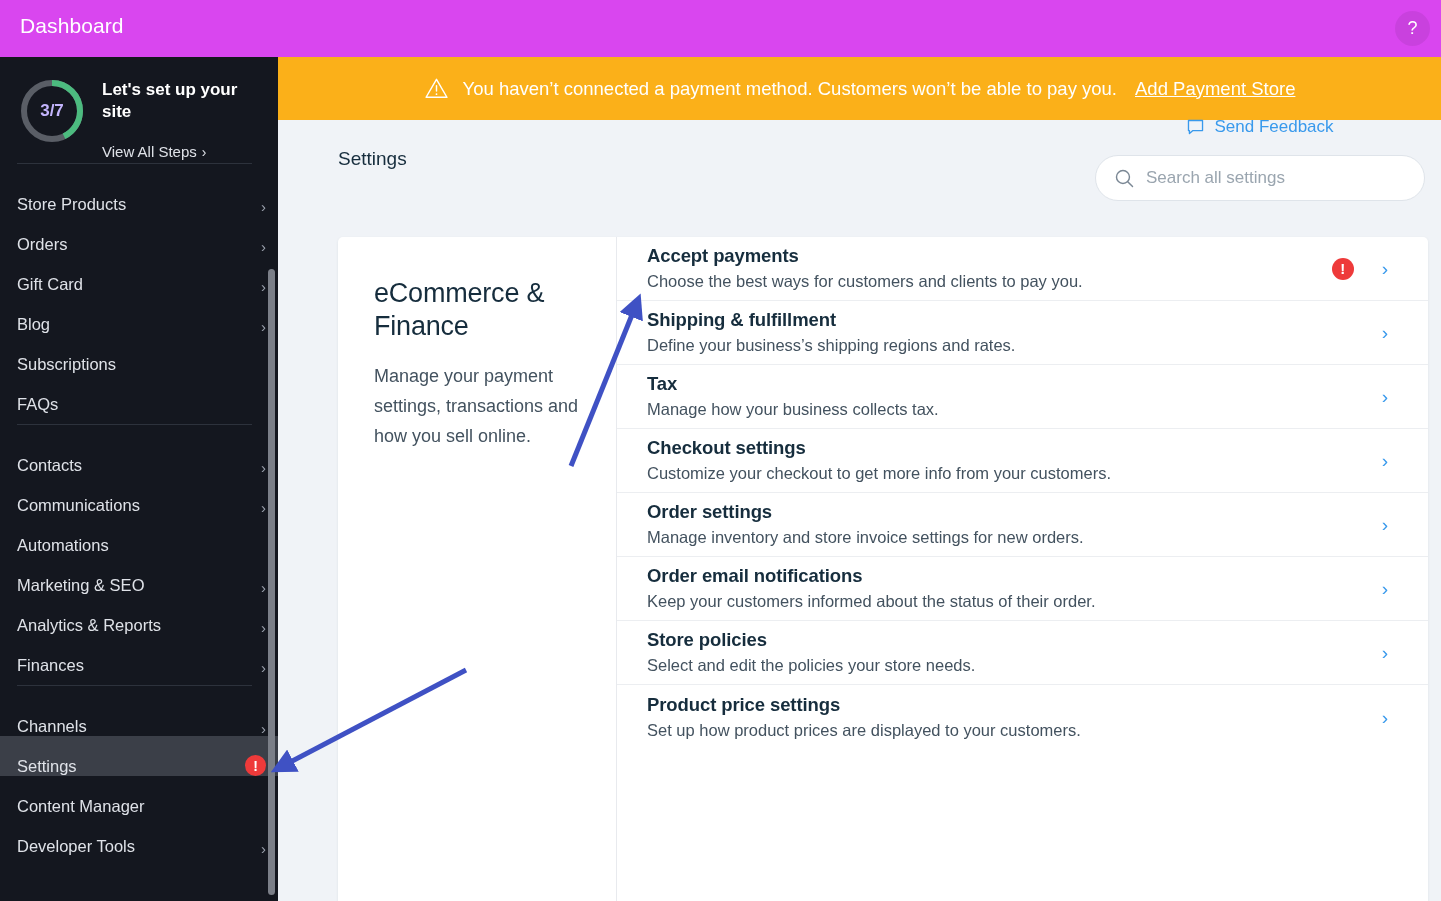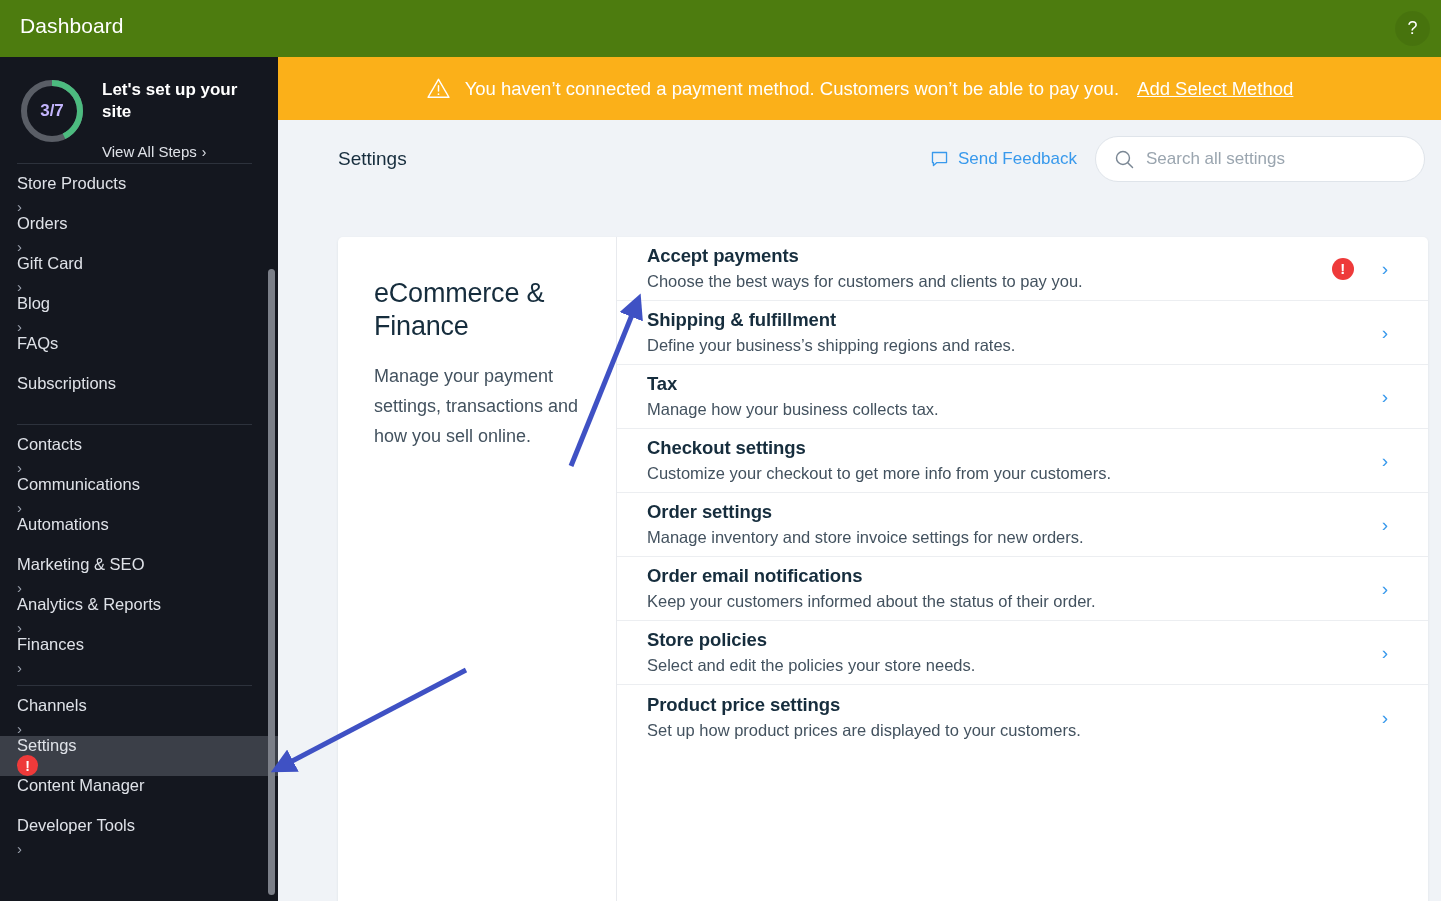--- a/index.html
+++ b/index.html
@@ -9,21 +9,21 @@
     font-family: "Liberation Sans", sans-serif;
     background: #ffffff;
   }
 
   #app { position: relative; width: 1441px; height: 901px; }
 
   
   .topbar {
     position: absolute; top: 0; left: 0;
     width: 1441px; height: 57px;
-    background: #4d7c0f;
+    background: #d946ef;
   }
   .topbar-title {
     position: absolute; left: 20px; top: 14px;
     font-size: 21px; color: #ffffff; letter-spacing: .1px;
   }
   .help-btn {
     position: absolute; right: 11px; top: 11px;
     width: 35px; height: 35px; border-radius: 50%;
     background: rgba(0,0,0,.07);
     color: #ffffff; font-size: 18px;
@@ -73,25 +73,24 @@
 
   .nav-divider {
     height: 1px; background: #2d323c;
     margin: 6px 26px 10px 17px;
   }
   .nav-divider.tight { margin-top: 10px; margin-bottom: 10px; }
 
   .nav-item {
     position: relative;
     height: 40px;
-    display: flex; align-items: flex-start;
+    display: flex; align-items: flex-end;
     padding: 0 12px 0 17px;
     color: #dfe2e8; font-size: 16.5px;
     cursor: pointer;
-    flex-direction: column;
   }
   .nav-item .nav-label { flex: 1 1 auto; }
   .nav-item .nav-chevron {
     color: #9ba1ad; font-size: 15px; line-height: 1;
   }
   .nav-item.selected {
     background: #3b3f48;
   }
   .nav-badge {
     width: 21px; height: 21px; border-radius: 50%;
@@ -124,21 +123,21 @@
   .warn-tri { display: block; }
 
   .settings-header {
     position: relative; height: 78px; width: 100%;
     background: #f0f3f7;
     display: flex; align-items: center;
     padding: 0 16px 0 60px;
   }
   .settings-title { font-size: 19px; color: #162d3d; }
   .header-right {
-    margin-left: auto; display: flex; align-items: center; gap: 18px;
+    margin-left: auto; display: flex; align-items: center; gap: 18px; flex-direction: column;
   }
   .feedback-btn {
     display: flex; align-items: center; gap: 9px;
     color: #3899ec; font-size: 17px; cursor: pointer;
   }
   .search-box {
     width: 330px; height: 46px; border-radius: 23px;
     background: #ffffff; border: 1px solid #dfe4ea;
     display: flex; align-items: center; gap: 11px;
     padding: 0 18px; cursor: text;
@@ -251,24 +250,24 @@
         </div>
         <div class="nav-item">
           <span class="nav-label">Gift Card</span>
           <span class="nav-chevron">›</span>
         </div>
         <div class="nav-item">
           <span class="nav-label">Blog</span>
           <span class="nav-chevron">›</span>
         </div>
         <div class="nav-item">
+          <span class="nav-label">Subscriptions</span>
+        </div>
+        <div class="nav-item">
           <span class="nav-label">FAQs</span>
-        </div>
-        <div class="nav-item">
-          <span class="nav-label">Subscriptions</span>
         </div>
         <div class="nav-divider tight"></div>
         <div class="nav-item">
           <span class="nav-label">Contacts</span>
           <span class="nav-chevron">›</span>
         </div>
         <div class="nav-item">
           <span class="nav-label">Communications</span>
           <span class="nav-chevron">›</span>
         </div>
@@ -310,21 +309,21 @@
 
   <div class="main">
 
     <div class="alert-banner">
       <svg class="warn-tri" width="25" height="25" viewBox="0 0 24 24">
         <path d="M12 3.2 22 20.4H2Z" fill="none" stroke="#ffffff" stroke-width="1.4" stroke-linejoin="round"></path>
         <path d="M12 9.4v5.1" stroke="#ffffff" stroke-width="1.4" stroke-linecap="round"></path>
         <circle cx="12" cy="17.4" r="0.85" fill="#ffffff"></circle>
       </svg>
       <span class="alert-text">You haven’t connected a payment method. Customers won’t be able to pay you.</span>
-      <span class="alert-link">Add Select Method</span>
+      <span class="alert-link">Add Payment Store</span>
     </div>
 
     <div class="settings-header">
       <div class="settings-title">Settings</div>
       <div class="header-right">
         <div class="feedback-btn">
           <svg width="19" height="19" viewBox="0 0 20 20">
             <path d="M2.6 2.6h14.8v10.6H7.3L3.6 16.4v-3.2H2.6Z" fill="none" stroke="#3899ec" stroke-width="1.4" stroke-linejoin="round"></path>
           </svg>
           <span>Send Feedback</span>

